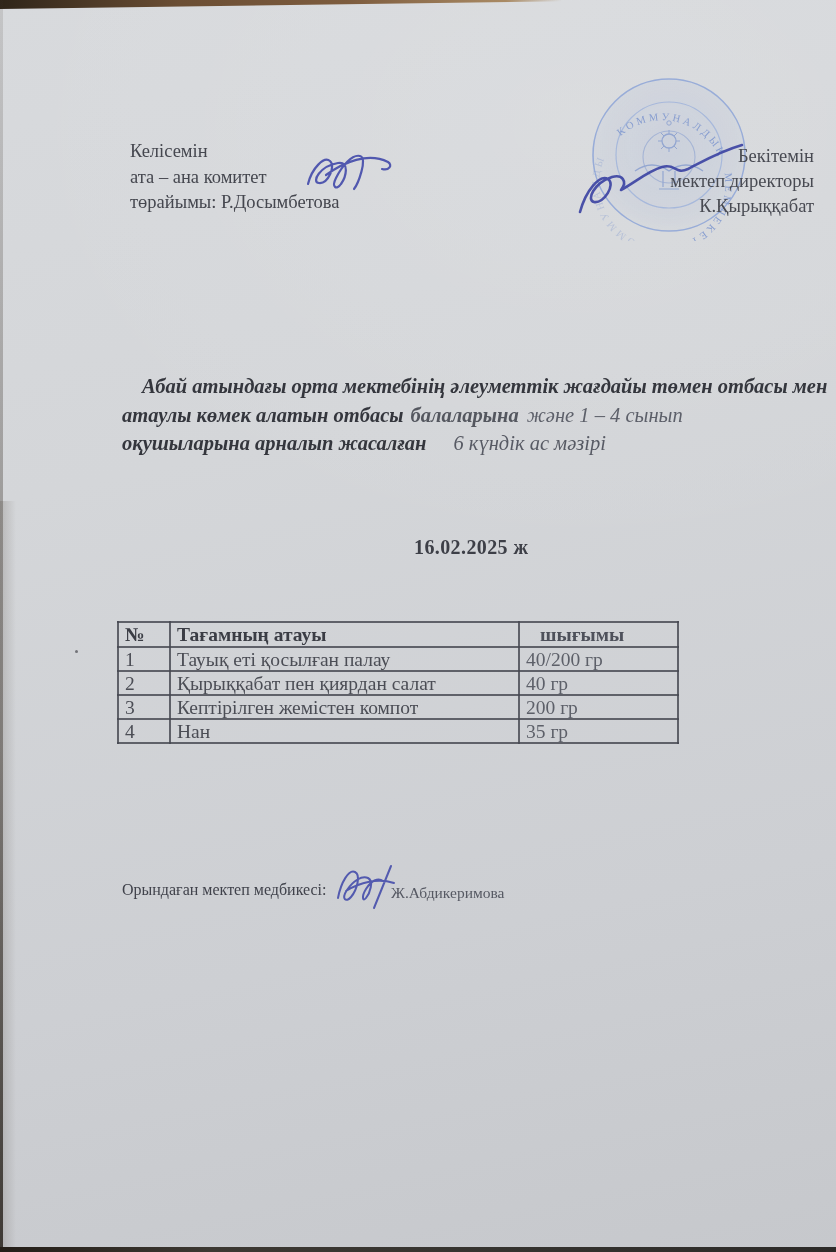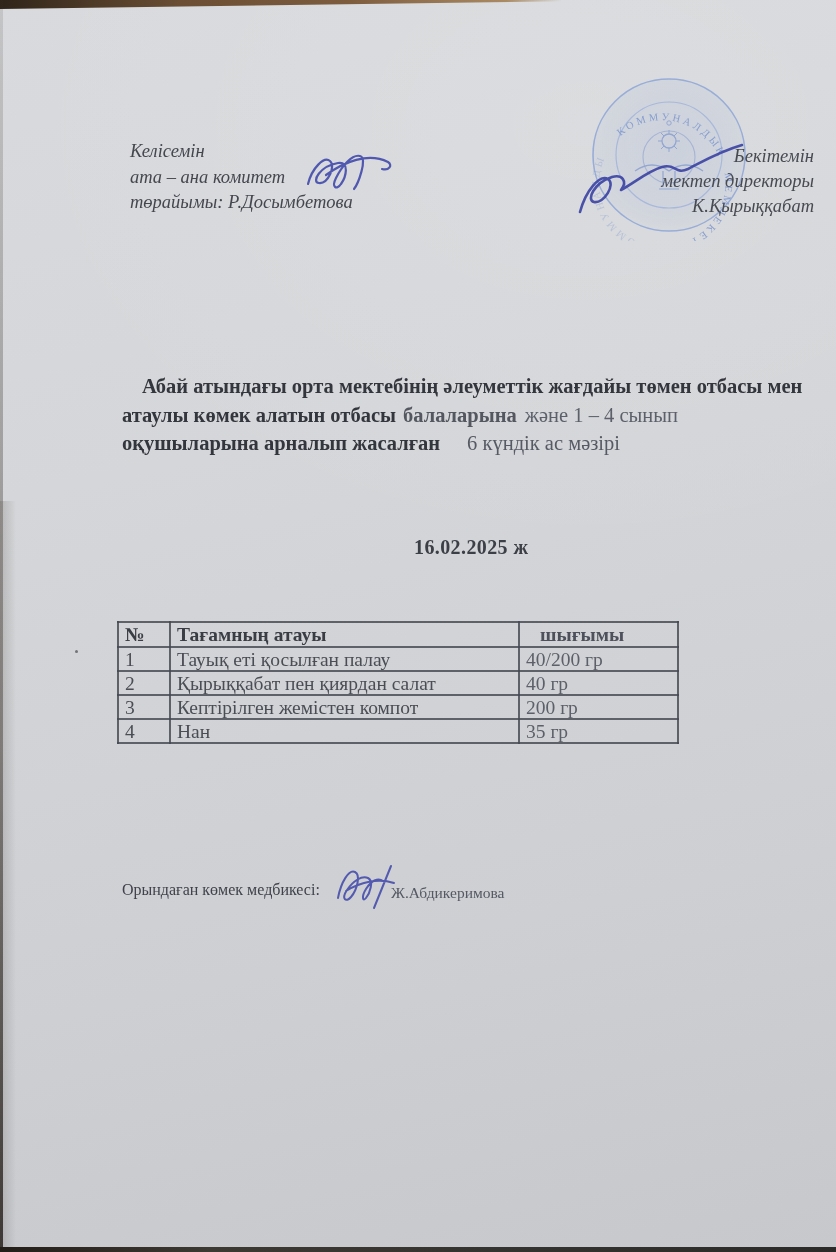--- a/index.html
+++ b/index.html
@@ -26,27 +26,27 @@
     position:absolute;left:0;top:40%;width:16px;height:60%;
     background:linear-gradient(90deg,rgba(80,72,62,0.22),rgba(80,72,62,0));
   }
   .edge-bottom{
     position:absolute;left:0;bottom:0;width:100%;height:5px;
     background:linear-gradient(90deg,#241e18,#3c3832 25%,#35332f 60%,#2c2a28);
   }
   
   .approval-left{position:absolute;left:130px;top:139px;font-size:18.5px;line-height:25.5px;color:#45474f;}
   .approval-right{position:absolute;right:22px;top:144px;text-align:right;font-size:18.5px;line-height:25px;color:#484a52;}
-  .approval-left div,.approval-right div{white-space:nowrap;font-style:italic;}
+  .approval-left div,.approval-right div{white-space:nowrap;}
   
   .stamp{position:absolute;left:585px;top:73px;width:168px;height:168px;filter:blur(0.5px);opacity:0.92;}
   .sig{position:absolute;}
   .sig path{fill:none;stroke-linecap:round;stroke-linejoin:round;}
   
-  .title{position:absolute;left:122px;top:372px;width:712px;font-size:20.5px;line-height:28.5px;font-weight:bold;color:#34363d;margin:0;}
+  .title{position:absolute;left:122px;top:372px;width:712px;font-size:20.5px;line-height:28.5px;font-weight:bold;color:#34363d;margin:0;font-style:italic;}
   .title .t1{display:block;text-indent:20px;}
   .title .t-row{display:block;}
   .t2b{margin-right:7px;}
   .t2m{color:#54575f;margin-right:8px;}
   .t2l{font-weight:normal;color:#5d606a;}
   .t3b{margin-right:27px;}
   .t3l{font-weight:normal;color:#575a64;}
   
   .date{position:absolute;left:414px;top:536px;font-size:20px;font-weight:bold;color:#3d3f47;letter-spacing:0.4px;}
   
@@ -164,19 +164,19 @@
       <tr>
         <td>4</td>
         <td>Нан</td>
         <td class="qty">35 гр</td>
       </tr>
     </tbody>
   </table>
 
   <div class="speck"></div>
 
-  <div class="footer-label">Орындаған көмек медбикесі:</div>
+  <div class="footer-label">Орындаған мектеп медбикесі:</div>
   <svg class="sig" style="left:328px;top:854px;" width="80" height="56" viewBox="0 0 80 56">
     <path d="M10,44 C13,28 21,15 27,18 C33,21 29,36 23,43 C18,49 13,45 19,36 C25,27 34,21 40,24 C46,27 42,39 38,44 C35,48 33,43 38,35 C43,27 50,23 55,27 M18,37 C32,28 50,24 66,29 M63,12 L46,54" stroke="#3d45a8" stroke-width="2" opacity="0.85"></path>
   </svg>
   <div class="footer-name">Ж.Абдикеримова</div>
 
 </div>
 
 </body></html>

